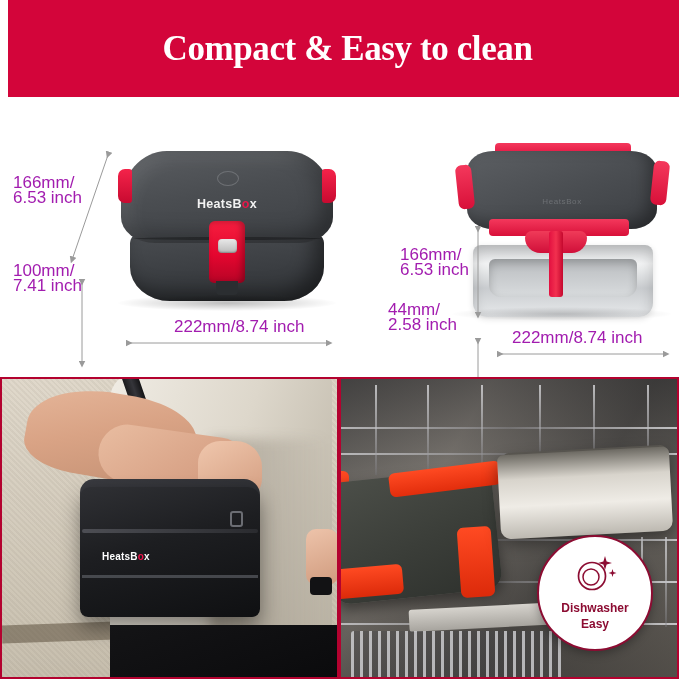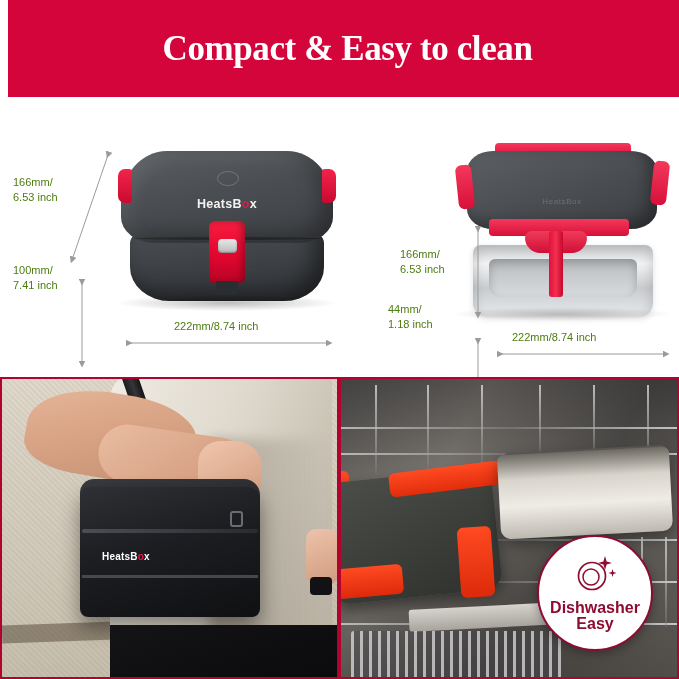--- a/index.html
+++ b/index.html
@@ -32,22 +32,22 @@
 
   
   .diagram {
     position: absolute; left: 0; top: 97px;
     width: 679px; height: 280px;
     background: #ffffff;
   }
 
   .dim-label {
     position: absolute;
-    color: #4d7c0f;
-    font-size: 11px;
+    color: #a21caf;
+    font-size: 17px;
     line-height: 15px;
     white-space: nowrap;
   }
 
   .arrow-line { position: absolute; }
 
   
   .box-closed {
     position: absolute;
     left: 121px; top: 54px;
@@ -406,21 +406,21 @@
     background: #ffffff;
     border: 2px solid #8c0c32;
     border-radius: 50%;
     display: flex; flex-direction: column;
     align-items: center; justify-content: center;
     box-shadow: 0 3px 10px rgba(0,0,0,.3);
   }
   .badge-icon { margin-bottom: 6px; }
   .badge-text {
     color: #8c0c32;
-    font-size: 16px;
+    font-size: 12px;
     font-weight: bold;
     line-height: 16px;
     text-align: center;
   }
 </style>
 </head>
 <body>
 
 <div class="page">
 
@@ -486,21 +486,21 @@
       <line x1="12" y1="6" x2="12" y2="92" stroke="#9a9a9a" stroke-width="1" marker-start="url(#ah)" marker-end="url(#ah)"></line>
       <line x1="12" y1="118" x2="12" y2="166" stroke="#9a9a9a" stroke-width="1" marker-start="url(#ah)" marker-end="url(#ah)"></line>
     </svg>
 
     <div class="dim-label" style="left:400px; top:150px;">
       <div>166mm/</div>
       <div>6.53 inch</div>
     </div>
     <div class="dim-label" style="left:388px; top:205px;">
       <div>44mm/</div>
-      <div>1.18 inch</div>
+      <div>2.58 inch</div>
     </div>
 
     <div class="dim-label" style="left:512px; top:233px;">222mm/8.74 inch</div>
     <svg class="arrow-line" style="left:496px; top:251px; width:176px; height:12px;">
       <line x1="4" y1="6" x2="170" y2="6" stroke="#9a9a9a" stroke-width="1" marker-start="url(#ah)" marker-end="url(#ah)"></line>
     </svg>
   </div>
 
   <div class="photos">
 

